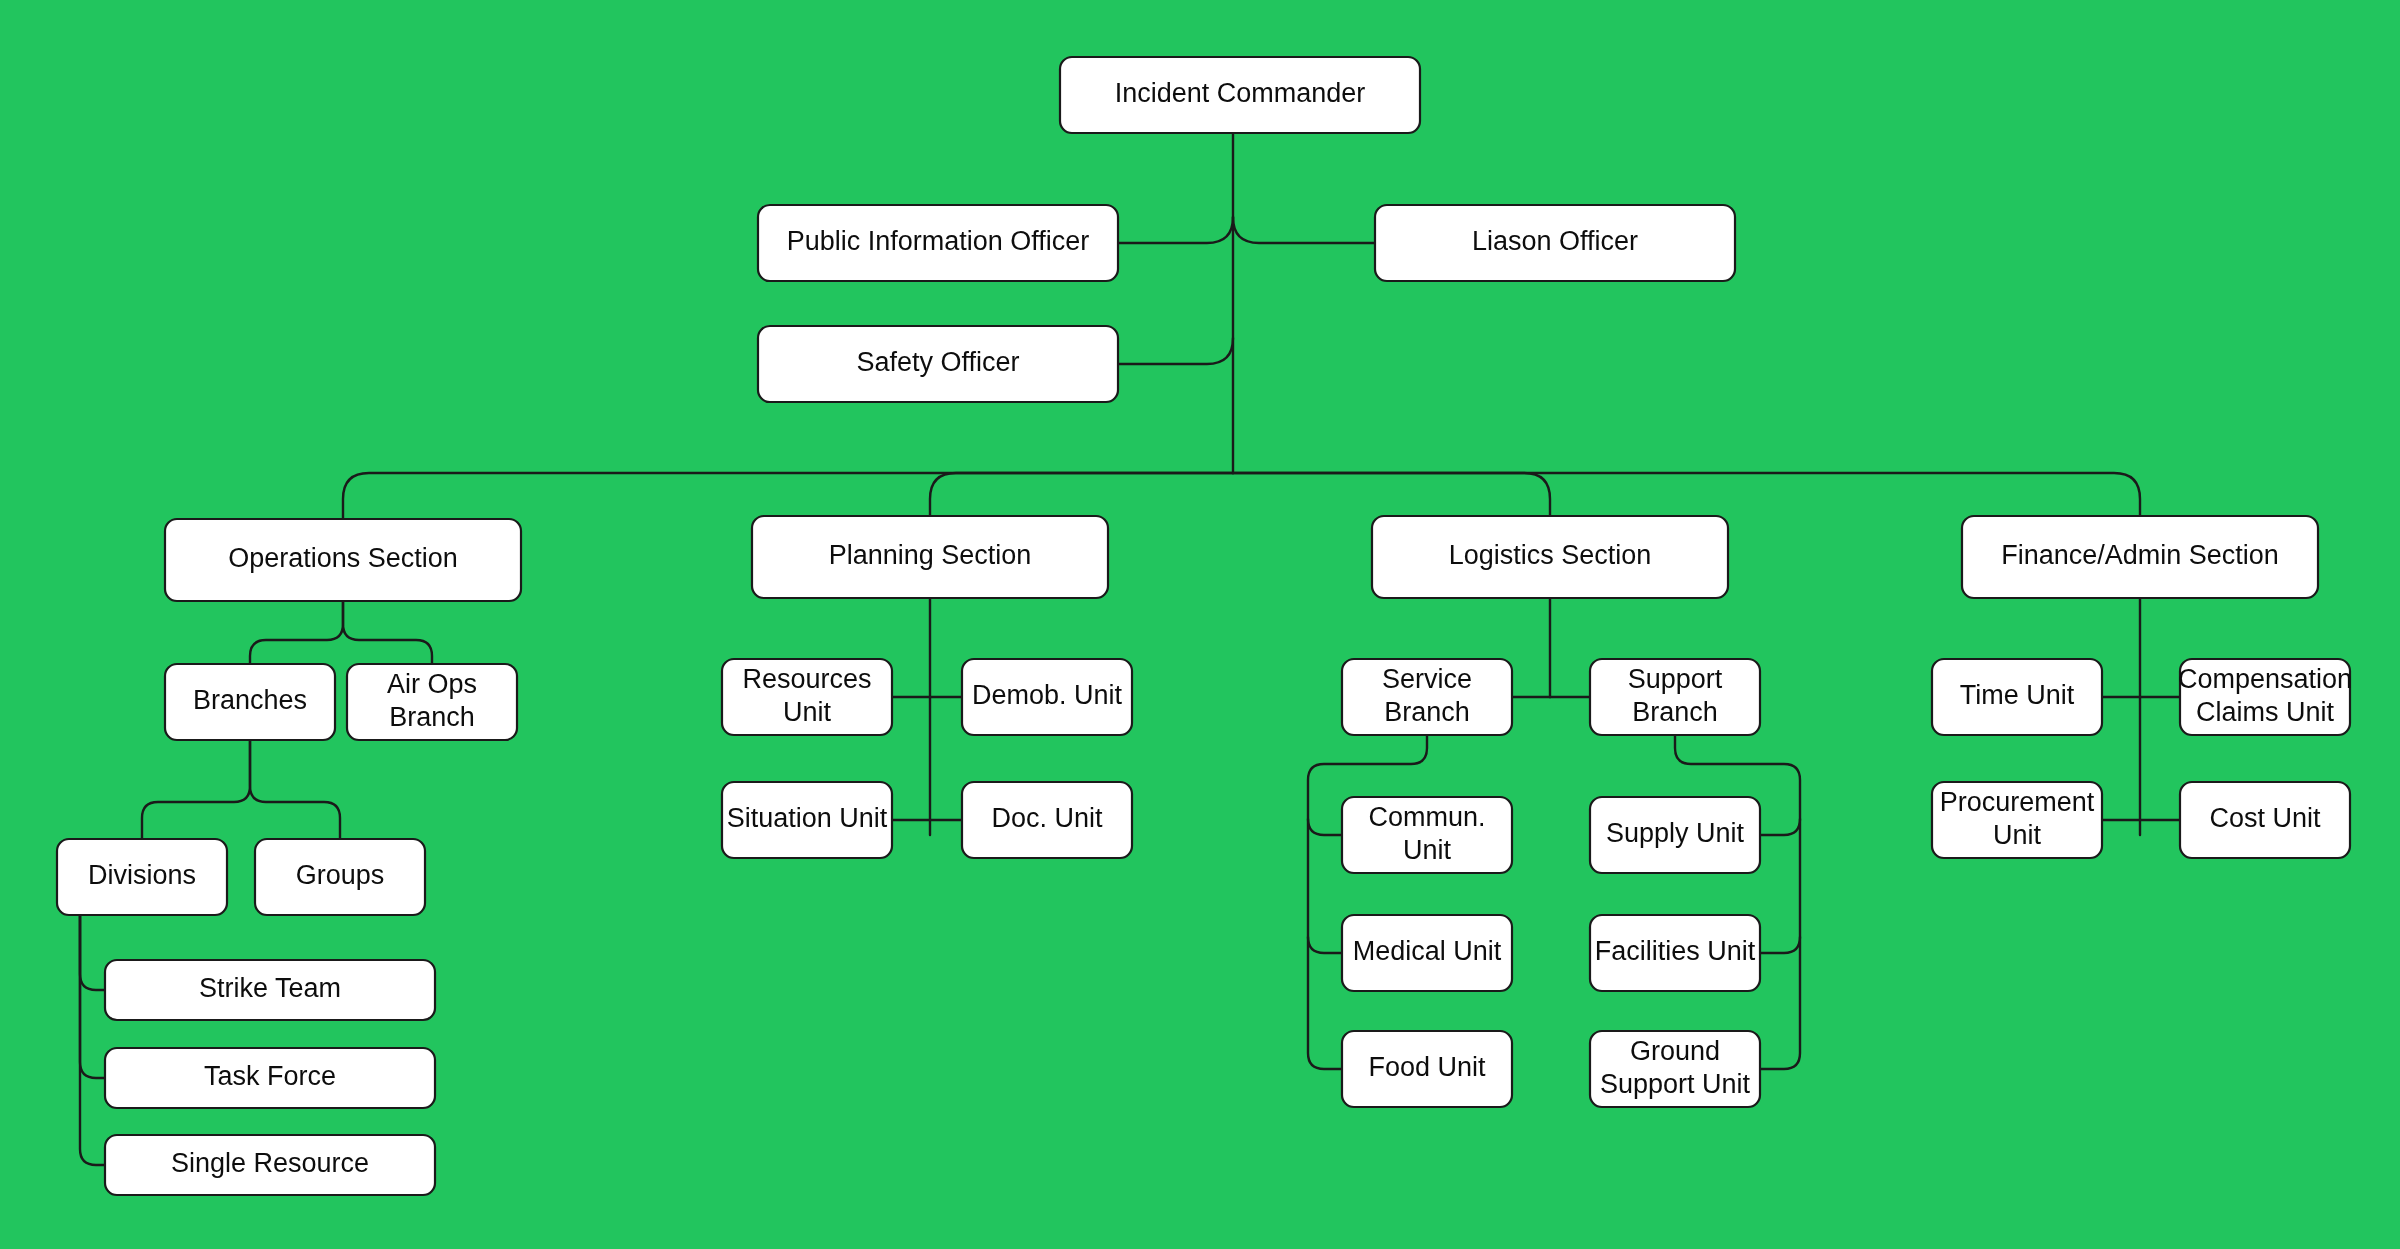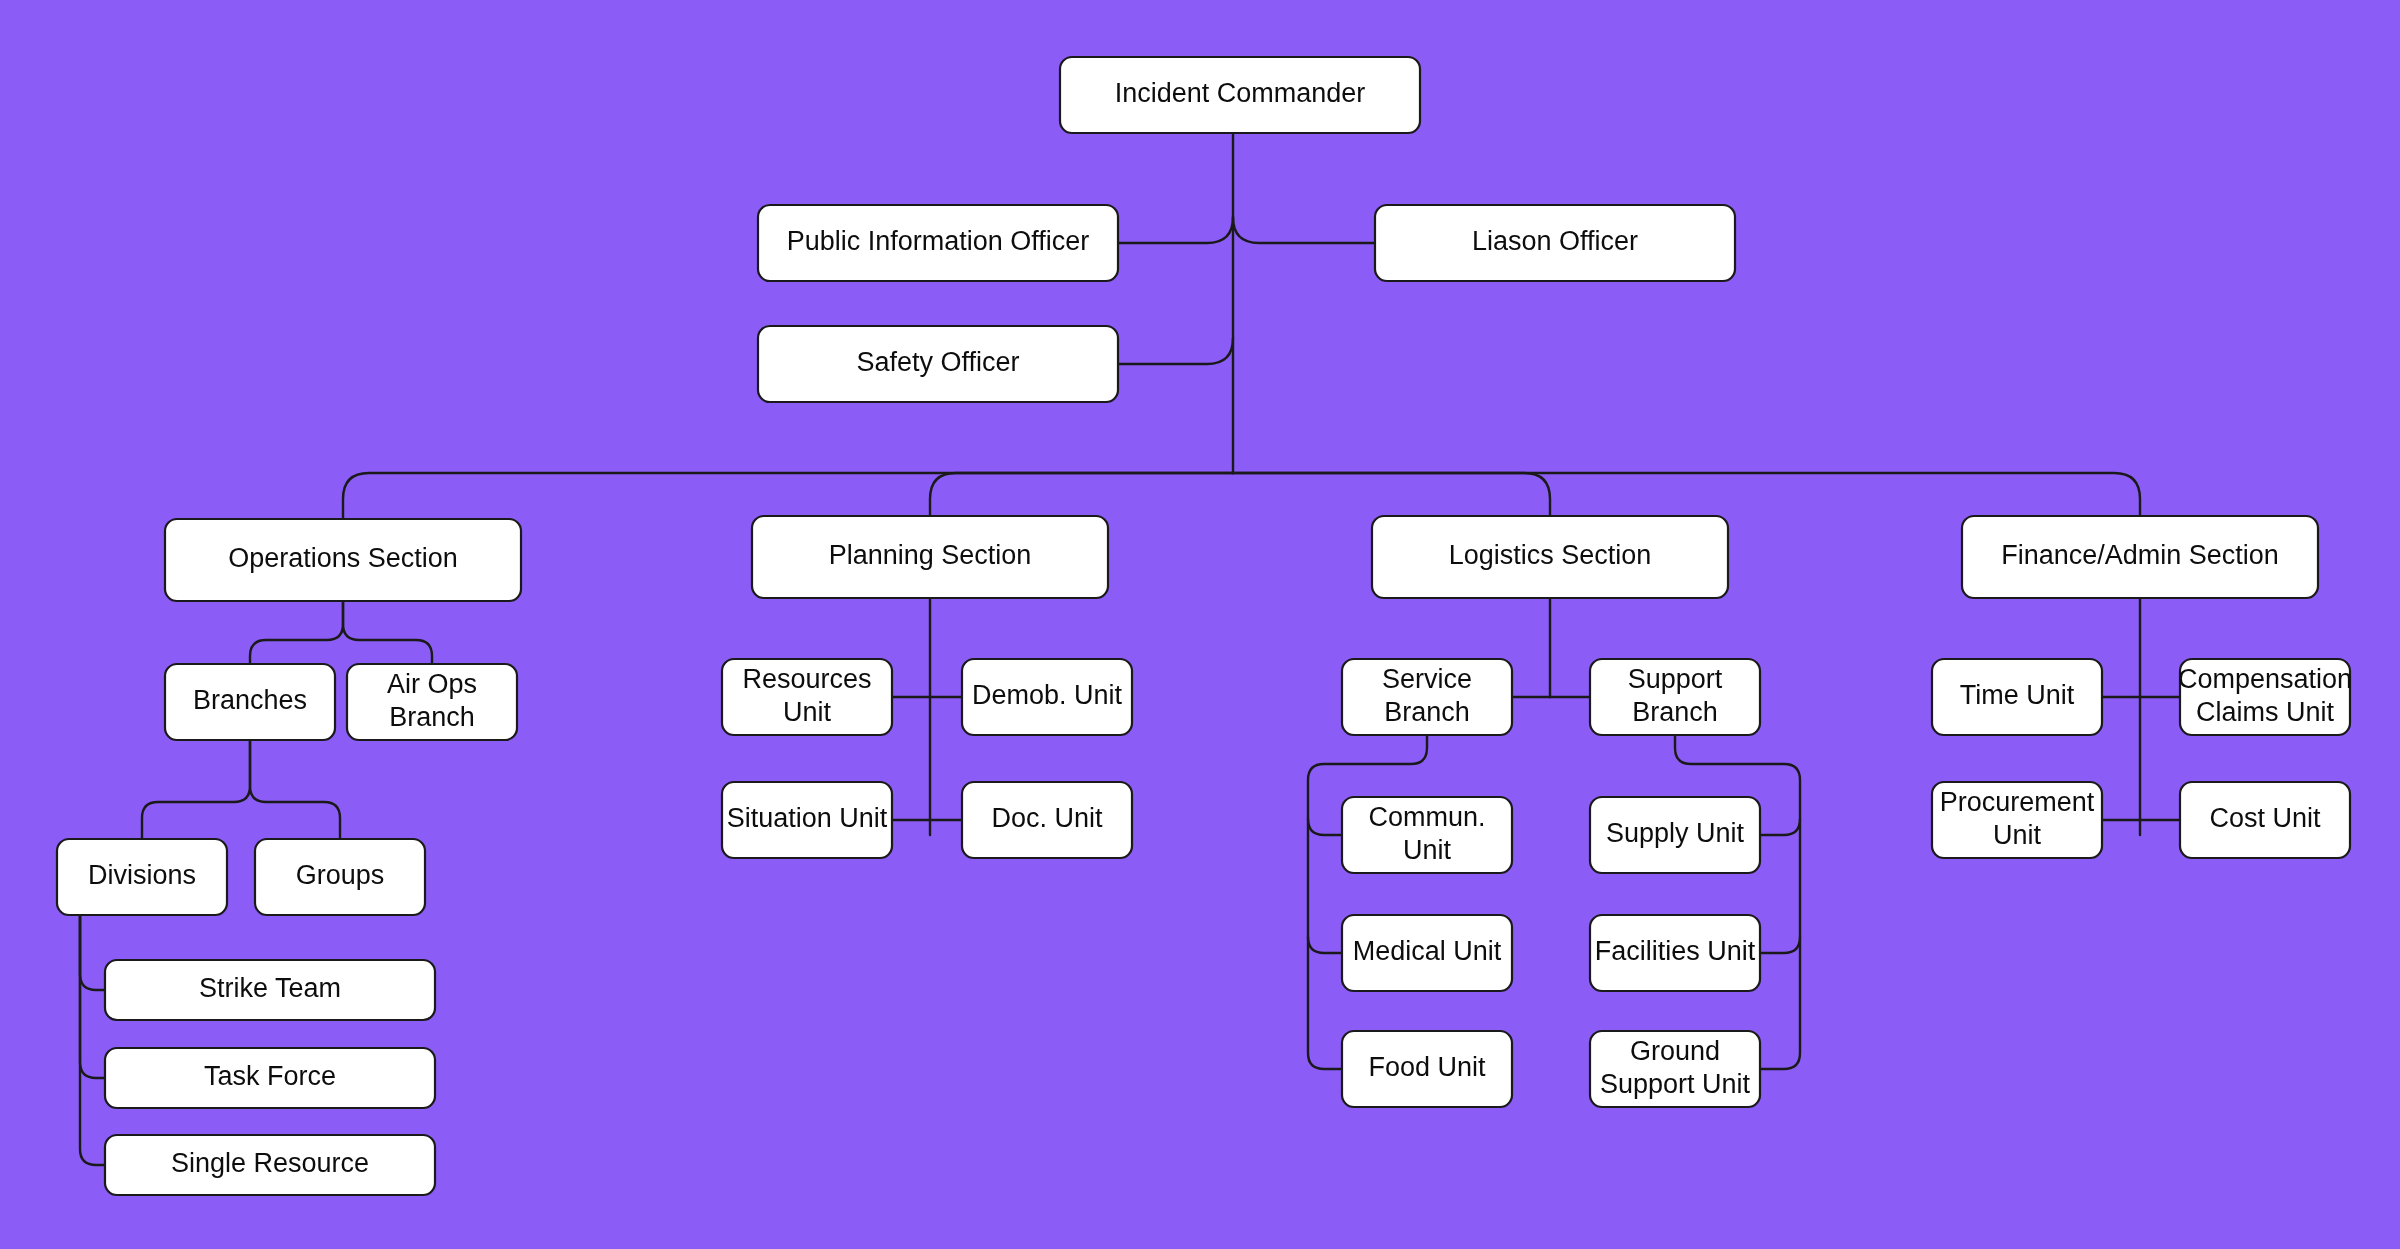--- a/index.html
+++ b/index.html
@@ -4,21 +4,21 @@
 <style>
   html, body {
     margin: 0;
     padding: 0;
     background: #ffffff;
   }
   #canvas-wrap {
     position: relative;
     width: 2400px;
     height: 1249px;
-    background: #8b5cf6;
+    background: #22c55e;
     overflow: hidden;
     font-family: "Liberation Sans", sans-serif;
   }
   svg.chart-svg {
     position: absolute;
     inset: 0;
     width: 2400px;
     height: 1249px;
     display: block;
   }

